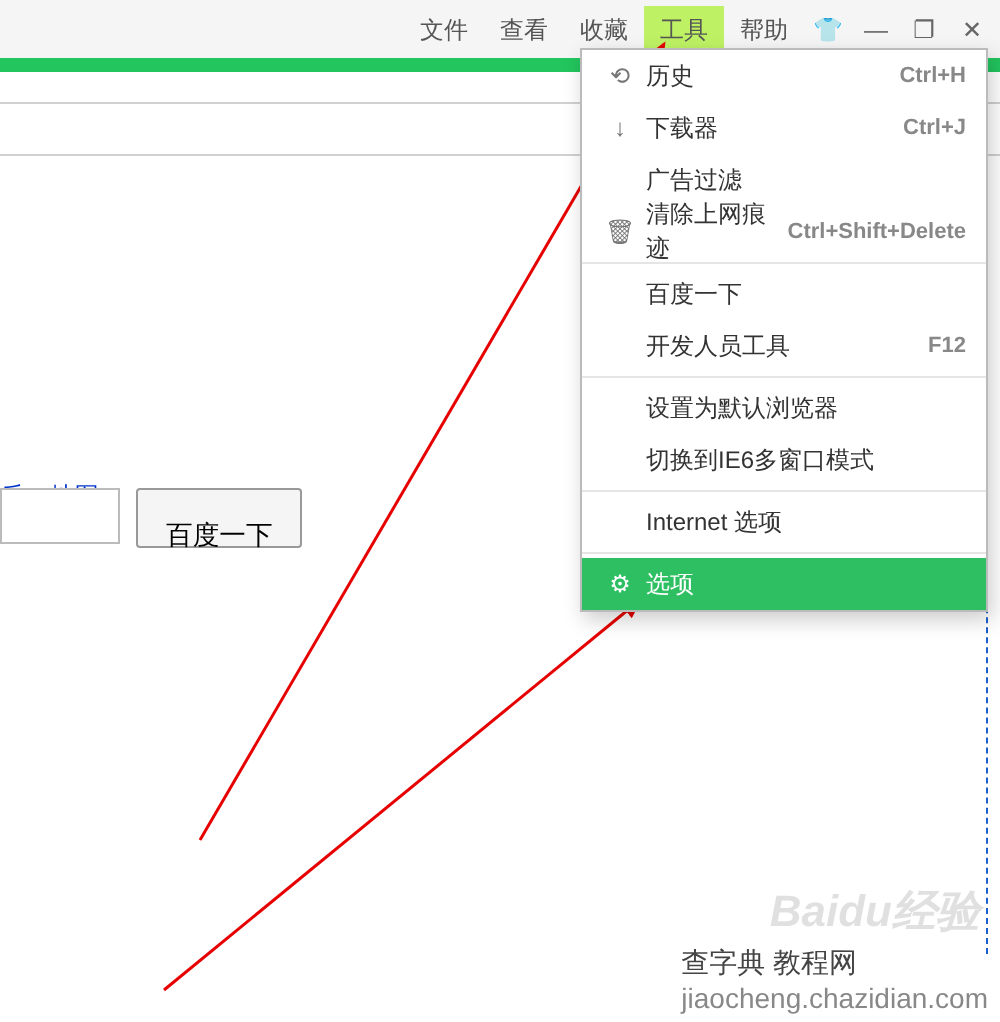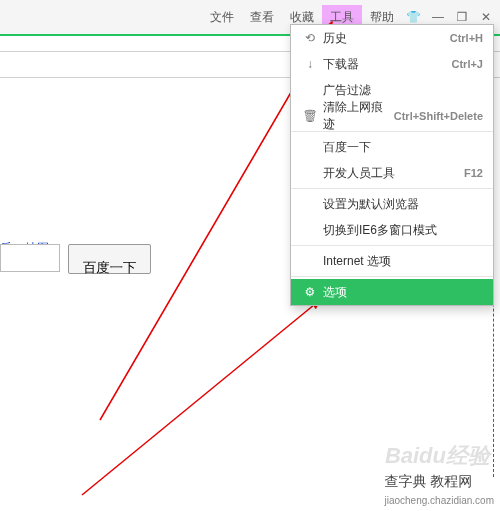--- a/index.html
+++ b/index.html
@@ -1,20 +1,20 @@
 <!DOCTYPE html>
 <html><head>
 <meta charset="utf-8">
 <style>
   * { box-sizing: border-box; margin: 0; padding: 0; }
   body { width: 500px; height: 511px; font-family: "Microsoft YaHei", sans-serif; font-size: 12px; background: #fff; position: relative; overflow: hidden; }
   
-  .menubar { position: absolute; top: 0; left: 0; right: 0; height: 36px; background: #f5f5f5; border-bottom: 2px solid #22c55e; display: flex; justify-content: flex-end; align-items: center; padding-right: 2px; }
+  .menubar { position: absolute; top: 0; left: 0; right: 0; height: 36px; background: #f5f5f5; border-bottom: 7px solid #22c55e; display: flex; justify-content: flex-end; align-items: center; padding-right: 2px; }
   .menubar .menu-item { padding: 0 8px; height: 24px; line-height: 24px; color: #555; cursor: default; }
-  .menubar .menu-item.active { background: #f0abfc; }
+  .menubar .menu-item.active { background: #bef264; }
   .menubar .win-icon { width: 20px; height: 20px; display: flex; align-items: center; justify-content: center; color: #666; margin: 0 2px; }
   
   .addrbar { position: absolute; top: 24px; left: 0; right: 0; height: 28px; border-bottom: 1px solid #d0d0d0; display: flex; align-items: center; justify-content: flex-end; padding-right: 8px; gap: 4px; }
   .addr-icon { width: 18px; height: 18px; display: inline-flex; align-items: center; justify-content: center; }
   .addr-btn { width: 20px; height: 18px; border: 1px solid #ccc; background: #f5f5f5; font-size: 10px; display: flex; align-items: center; justify-content: center; }
   .addr-square { width: 14px; height: 14px; border: 1px solid #c8523e; background: #fff; }
   .addr-square.purple { border-color: #8844aa; }
   .addr-text { color: #888; font-size: 11px; }
   
   .bookmarkbar { position: absolute; top: 52px; left: 0; right: 0; height: 26px; border-bottom: 1px solid #d0d0d0; display: flex; align-items: center; justify-content: flex-end; padding-right: 8px; gap: 6px; }
@@ -142,21 +142,21 @@
 </div>
 <div class="search-row">
   <input class="search-input" style="">
   <button class="search-btn">百度一下</button>
 </div>
 
 <div class="right-dash"></div>
 <div class="wm1">Baidu经验</div>
 <div class="wm2">
   <span>查字典   教程网</span><br>
-  <span style="font-size:10px;color:#888">jiaocheng.chazidian.com</span>
+  <span style="font-size:14px;color:#888">jiaocheng.chazidian.com</span>
 </div>
 
 <svg class="arrows" width="500" height="511">
   <defs>
     <marker id="ah" markerWidth="8" markerHeight="8" refX="6" refY="3" orient="auto">
       <path d="M0,0 L7,3 L0,6 Z" fill="#e60000"></path>
     </marker>
   </defs>
   <line x1="100" y1="420" x2="332" y2="22" stroke="#e60000" stroke-width="1.5" marker-end="url(#ah)"></line>
   <line x1="82" y1="495" x2="320" y2="300" stroke="#e60000" stroke-width="1.5" marker-end="url(#ah)"></line>

